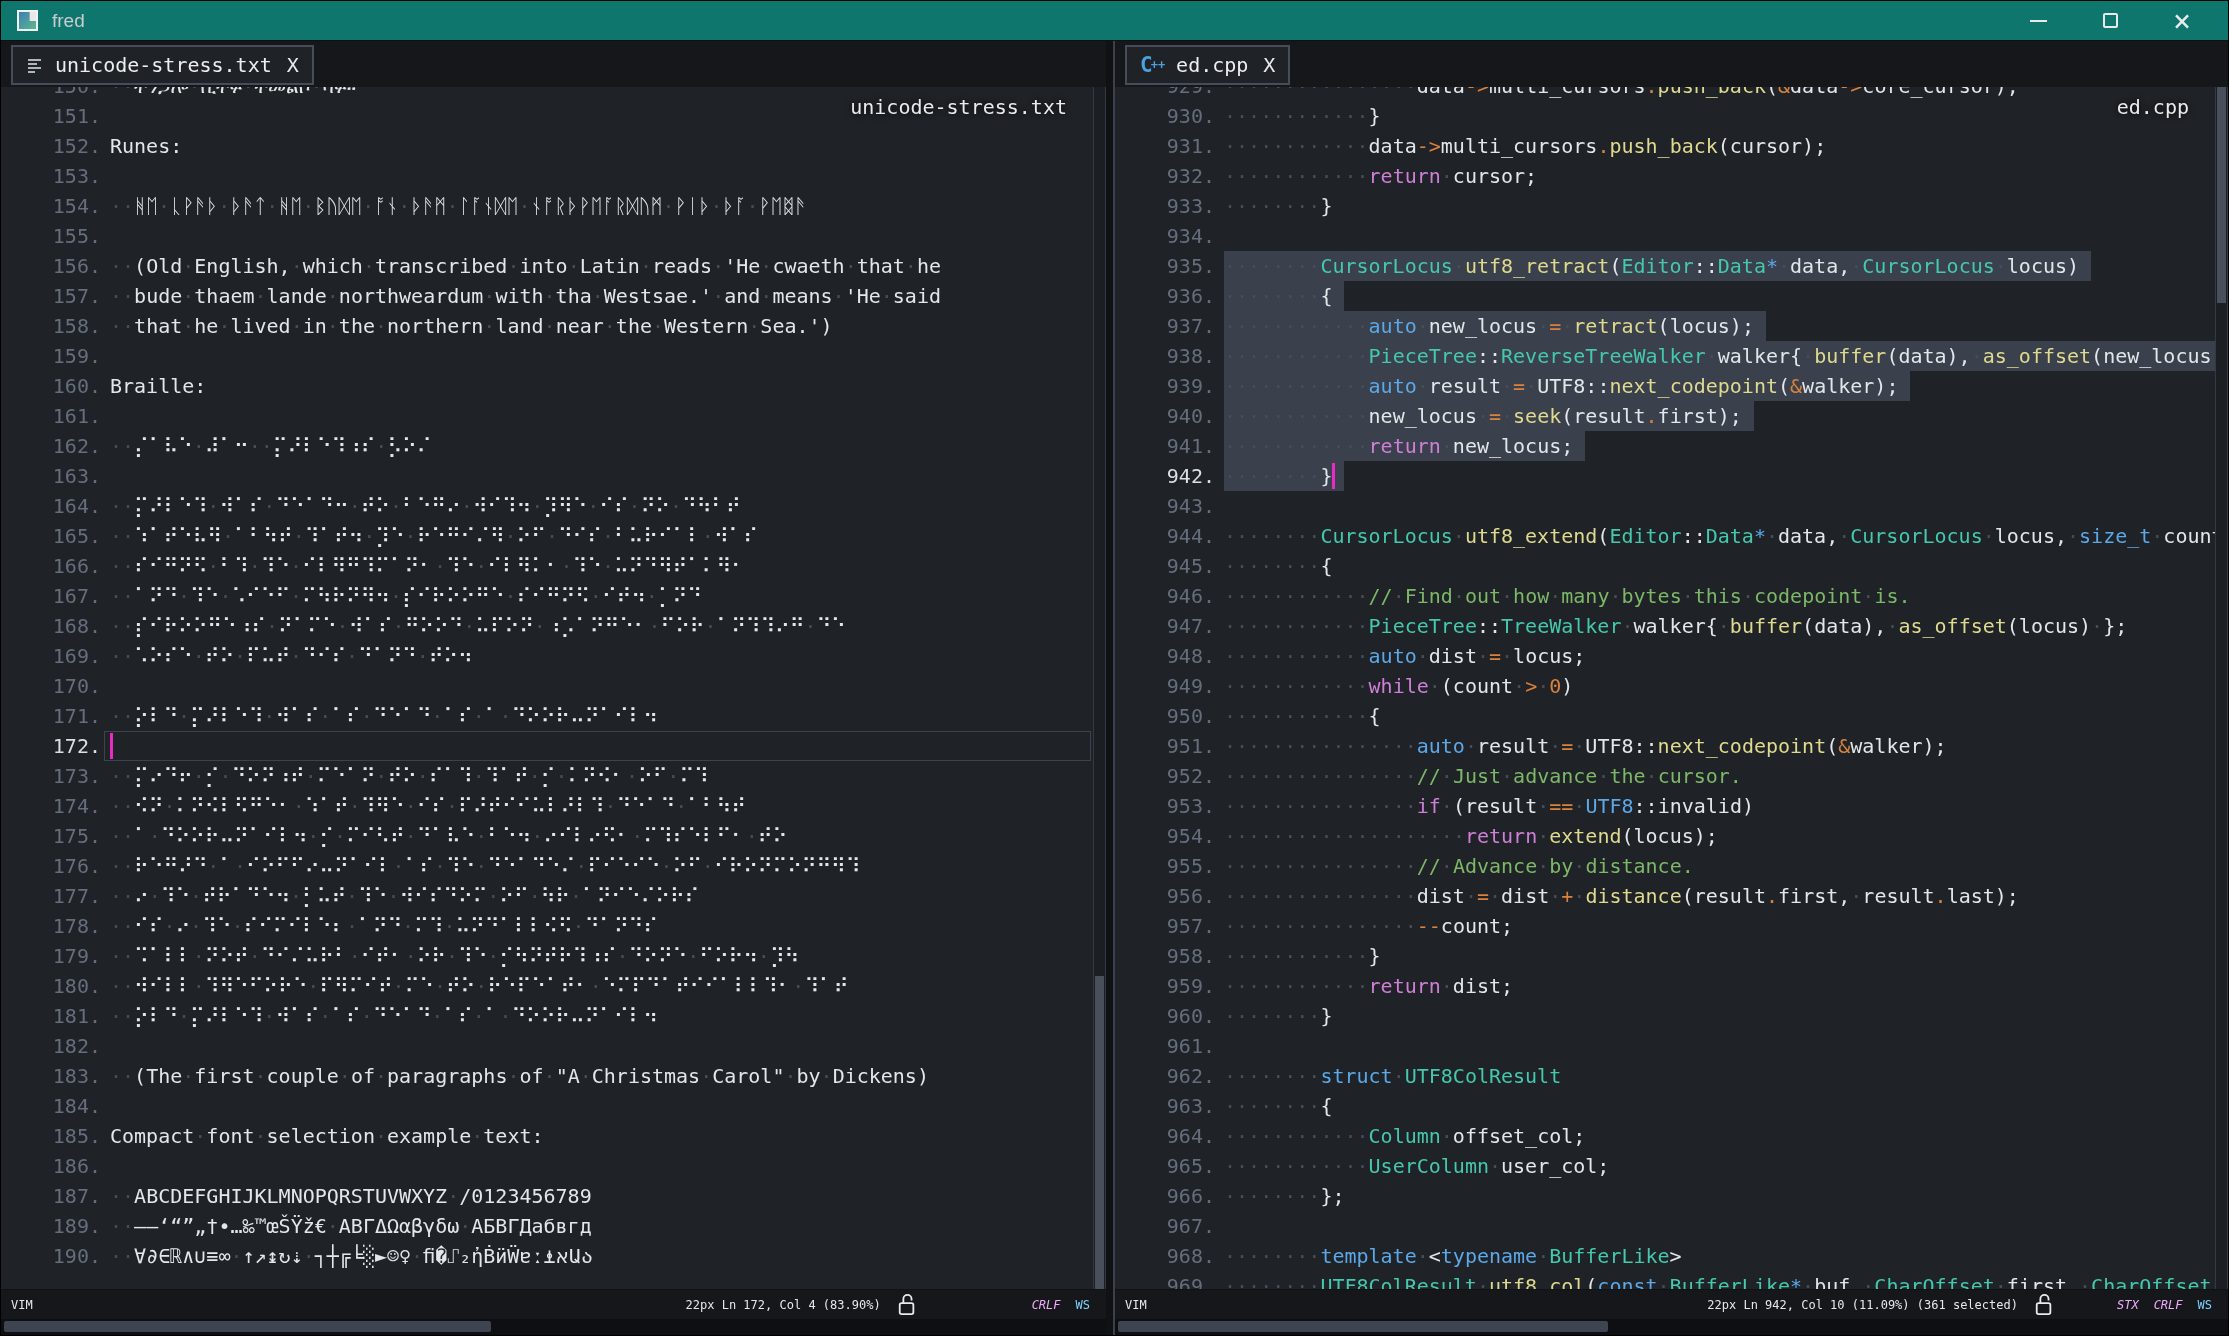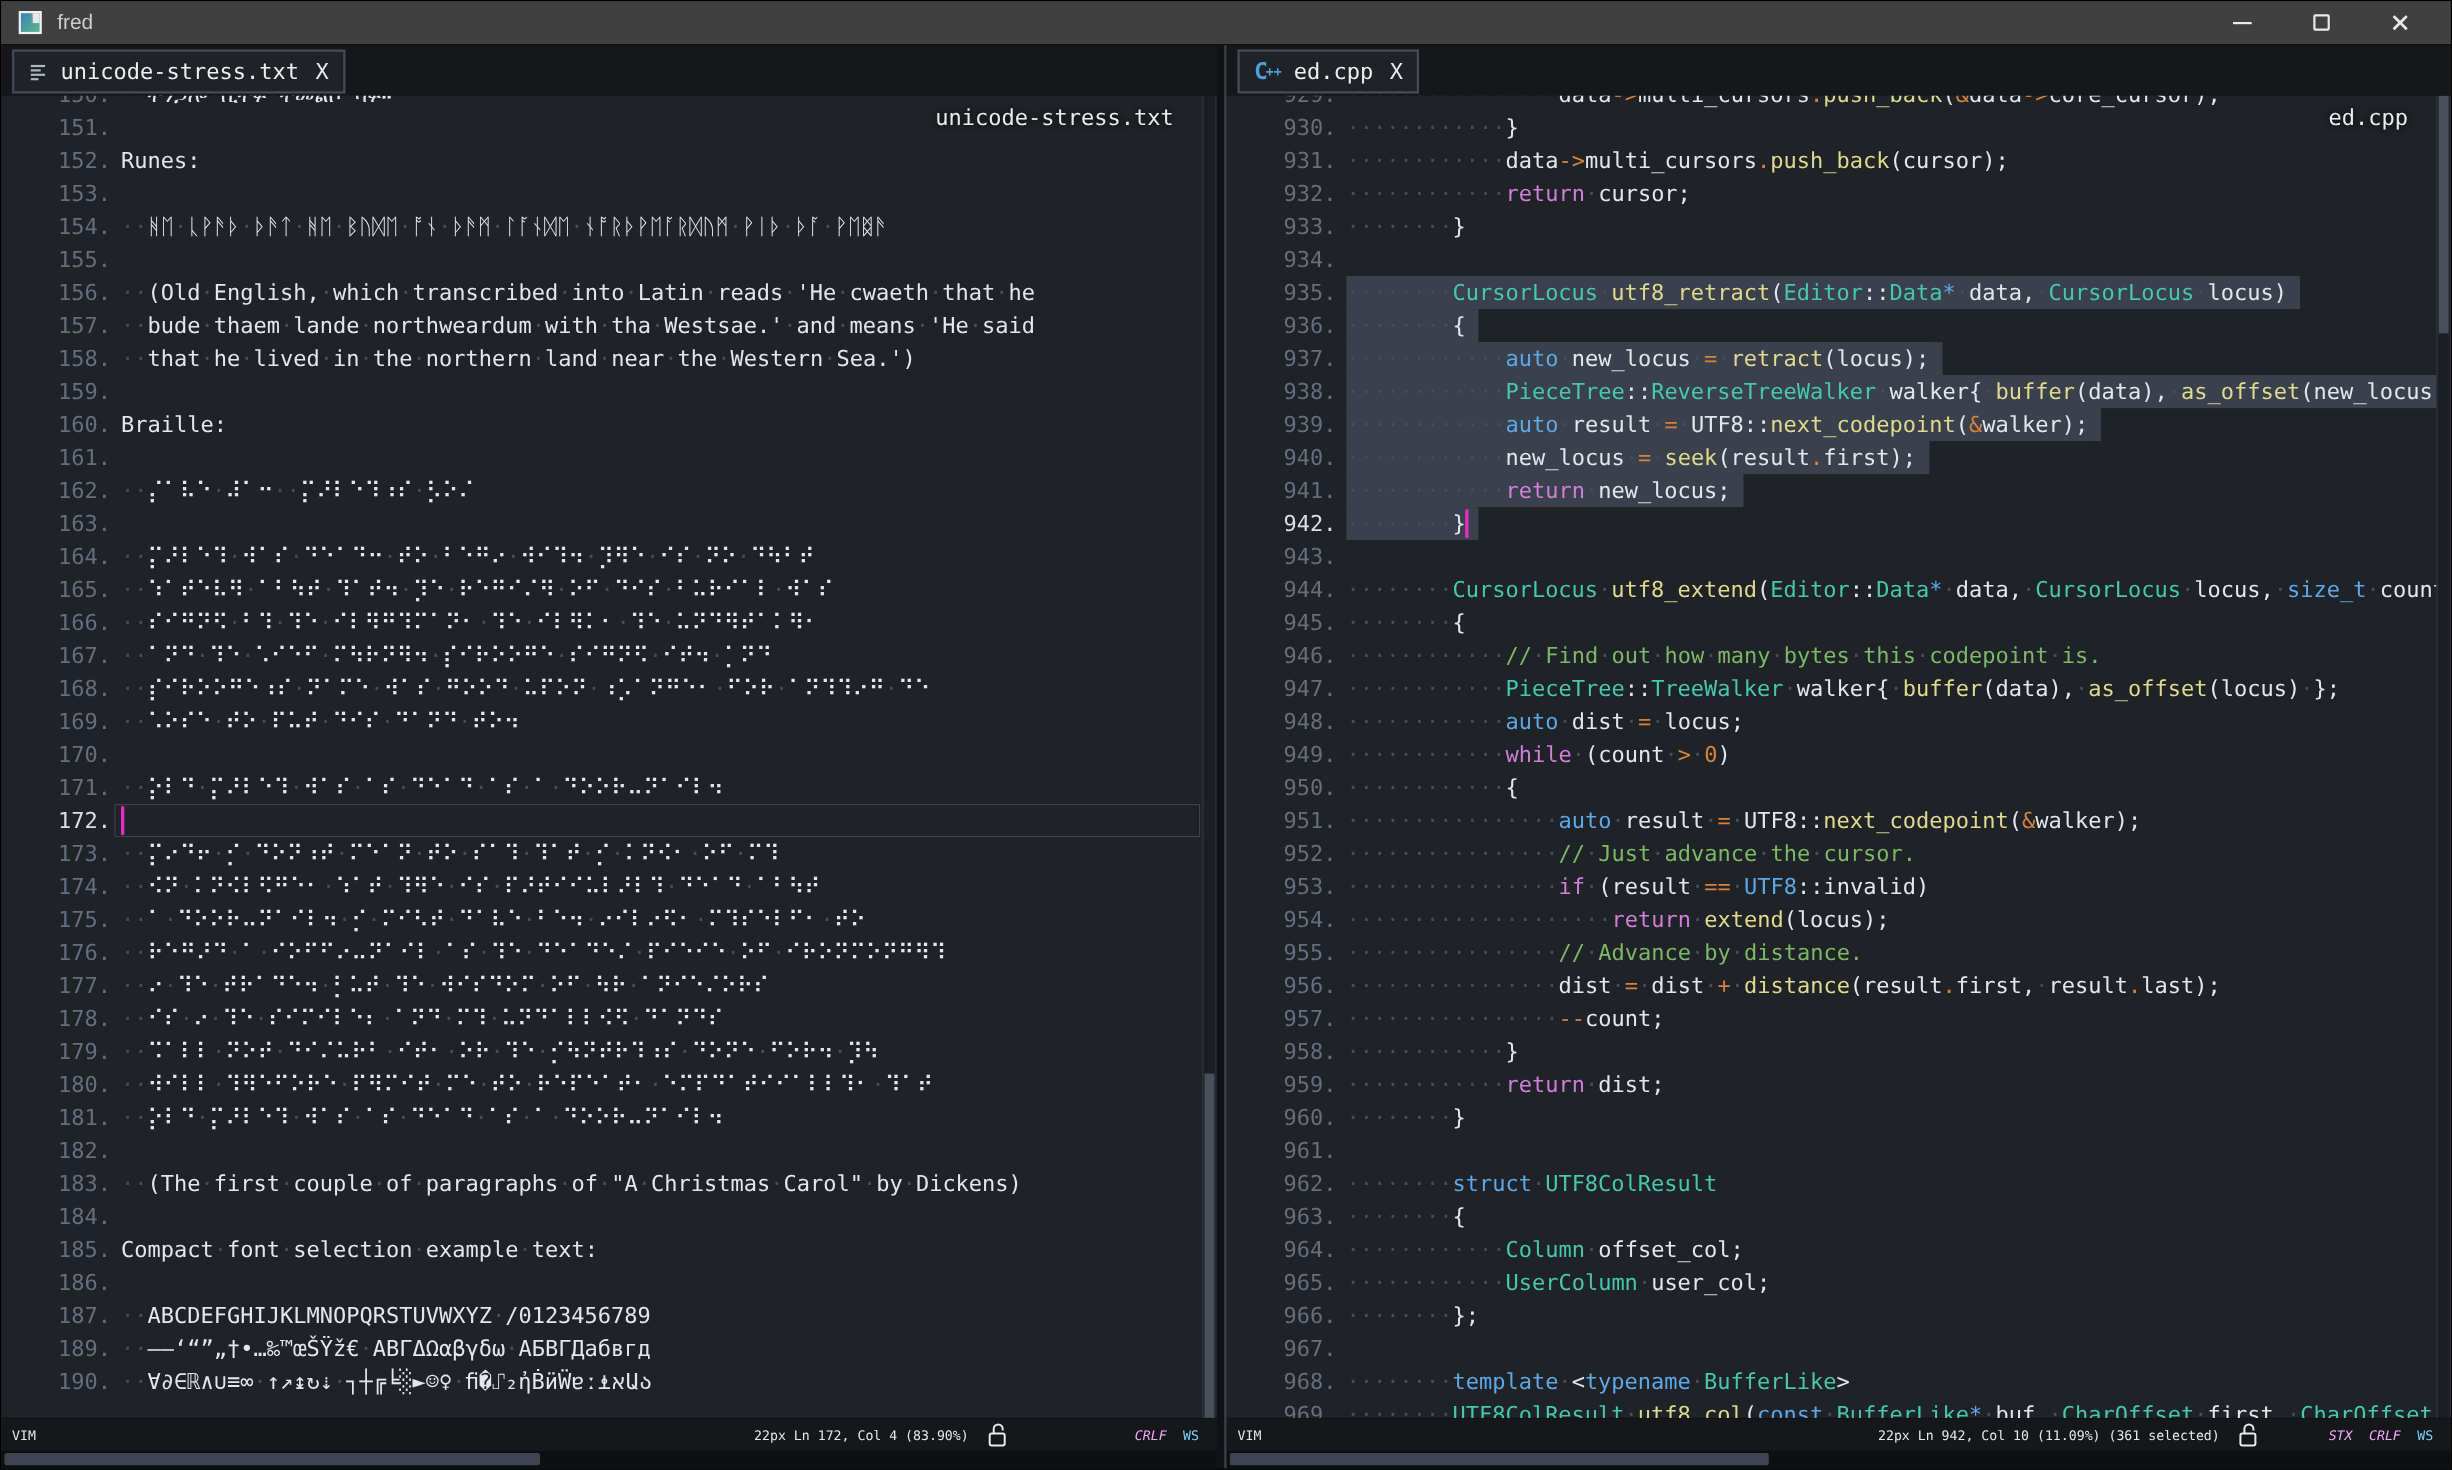--- a/index.html
+++ b/index.html
@@ -2,21 +2,21 @@
 <html><head>
 <meta charset="utf-8">
 <style>
   * { margin:0; padding:0; box-sizing:border-box; }
   html,body { width:2229px; height:1336px; overflow:hidden; background:#0c0e10; }
   body { font-family:"DejaVu Sans Mono","DejaVu Sans",monospace; }
 
   .window { width:2229px; height:1336px; background:#15171a; display:flex; flex-direction:column; border:1px solid #000; }
 
   
-  .titlebar { height:40px; background:#404040; display:flex; align-items:center; border-bottom:1px solid #0e1012; }
+  .titlebar { height:40px; background:#0f766e; display:flex; align-items:center; border-bottom:1px solid #0e1012; }
   .appicon { width:21px; height:21px; margin-left:16px; background:#f2f2f2; padding:2px; position:relative; }
   .appicon .grad { width:100%; height:100%; background:linear-gradient(135deg,#3f7fb5,#59b98c); }
   .appicon .corner { position:absolute; top:2px; right:2px; width:7px; height:9px; background:#e8e8e8; border-left:1px solid #9aa; }
   .apptitle { margin-left:14px; font-family:"Liberation Sans",sans-serif; font-size:19px; color:#c9ccd0; }
   .controls { margin-left:auto; display:flex; align-items:center; gap:28px; padding-right:24px; }
   .ctl { width:44px; height:34px; display:flex; align-items:center; justify-content:center; color:#e8eaec; }
   .ctl-min .bar { width:17px; height:2px; background:#e8eaec; }
   .ctl-max .box { width:15px; height:15px; border:2px solid #e8eaec; border-radius:2px; }
   .ctl-close { font-size:30px; font-weight:200; line-height:30px; }
 

